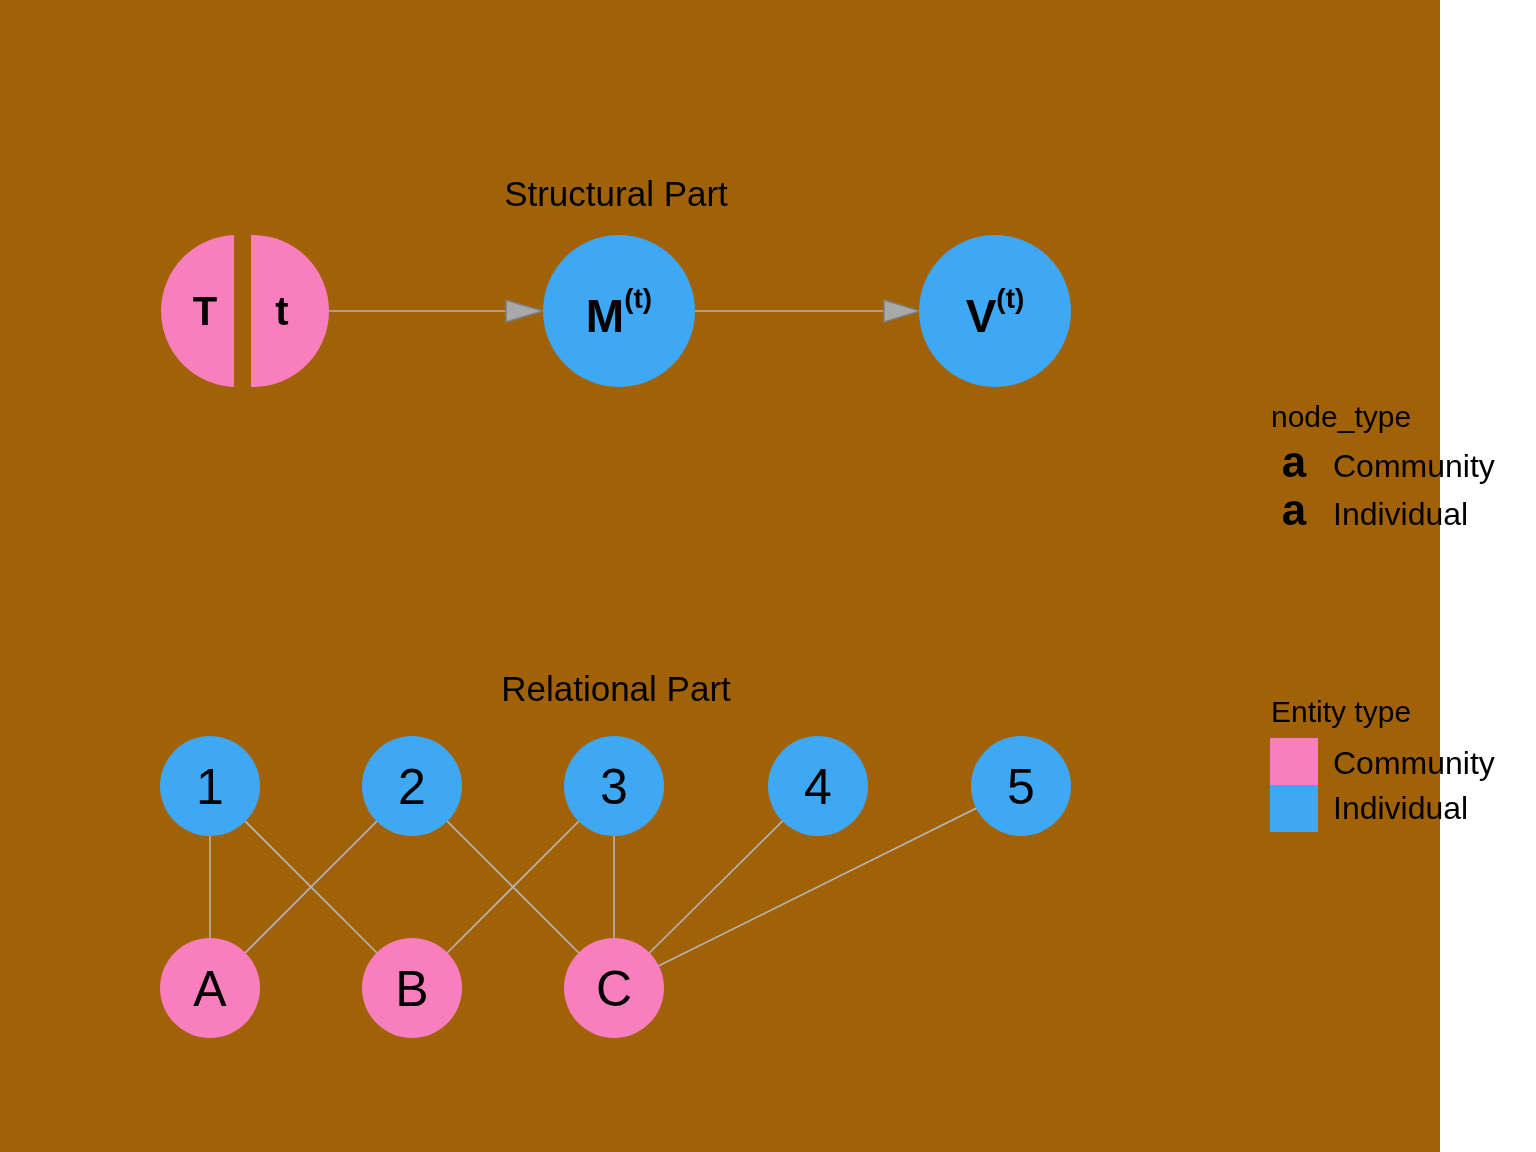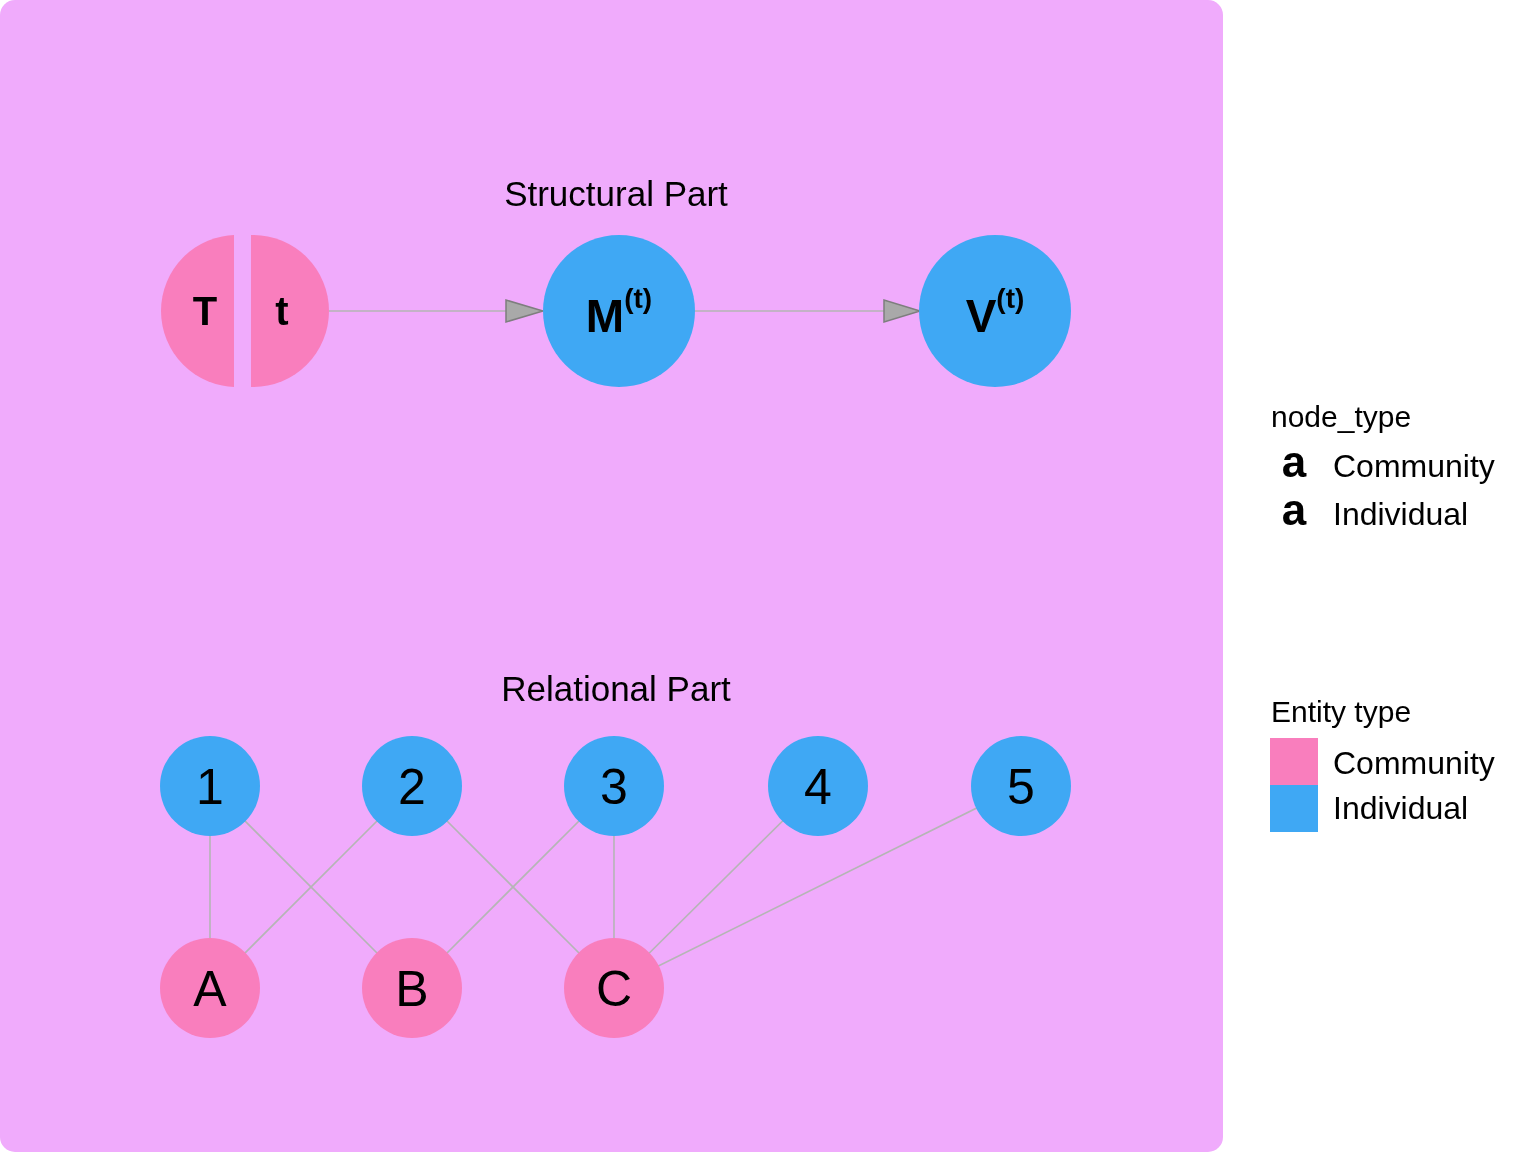--- a/index.html
+++ b/index.html
@@ -1,25 +1,24 @@
 <!DOCTYPE html>
 <html><head>
 <meta charset="utf-8">
 <style>
   html, body {
     margin: 0;
     padding: 0;
     background: #ffffff;
   }
   .canvas-wrap {
-    width: 1223px;
+    width: 1440px;
     height: 1152px;
-    background: #f0abfc;
+    background: #a16207;
     position: relative;
-    border-radius: 15px;
   }
   svg text {
     font-family: "Liberation Sans", sans-serif;
     fill: #000000;
   }
   .part-title   { font-size: 35px; }
   .tt-label     { font-size: 40px; font-weight: bold; }
   .mv-label     { font-size: 46px; font-weight: bold; }
   .mv-sup       { font-size: 28px; font-weight: bold; }
   .rel-label    { font-size: 50px; font-weight: 400; }

